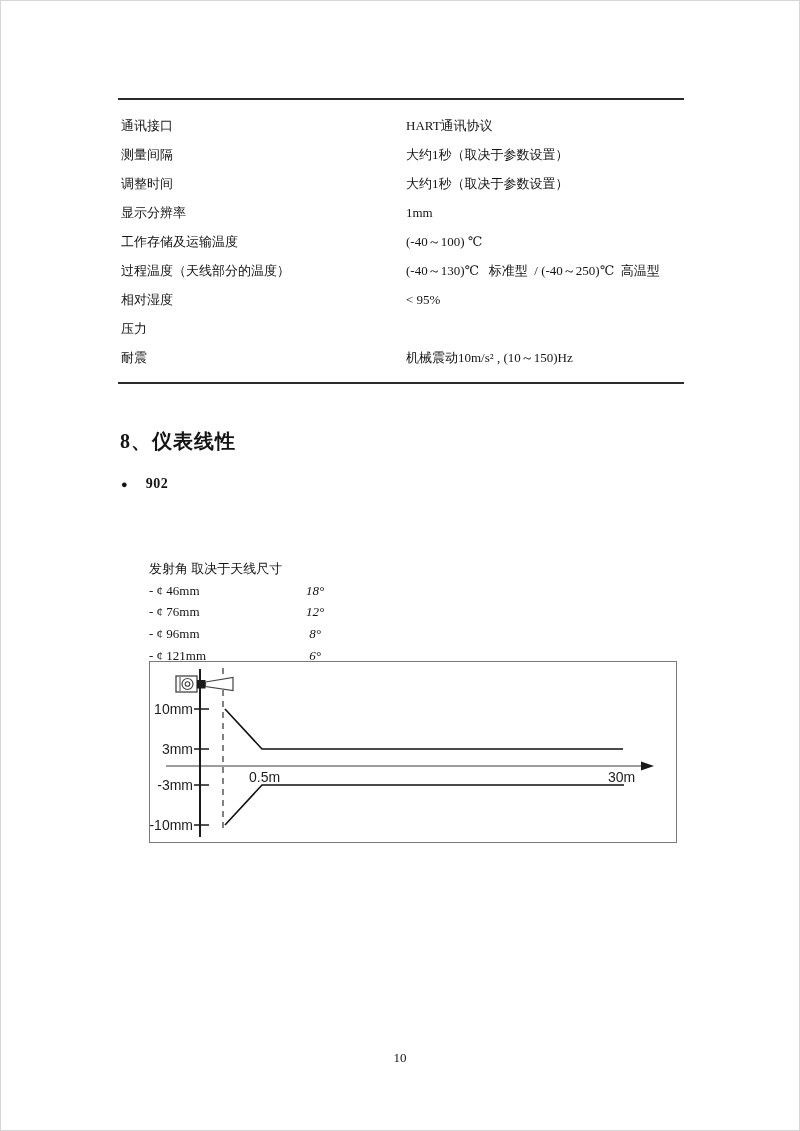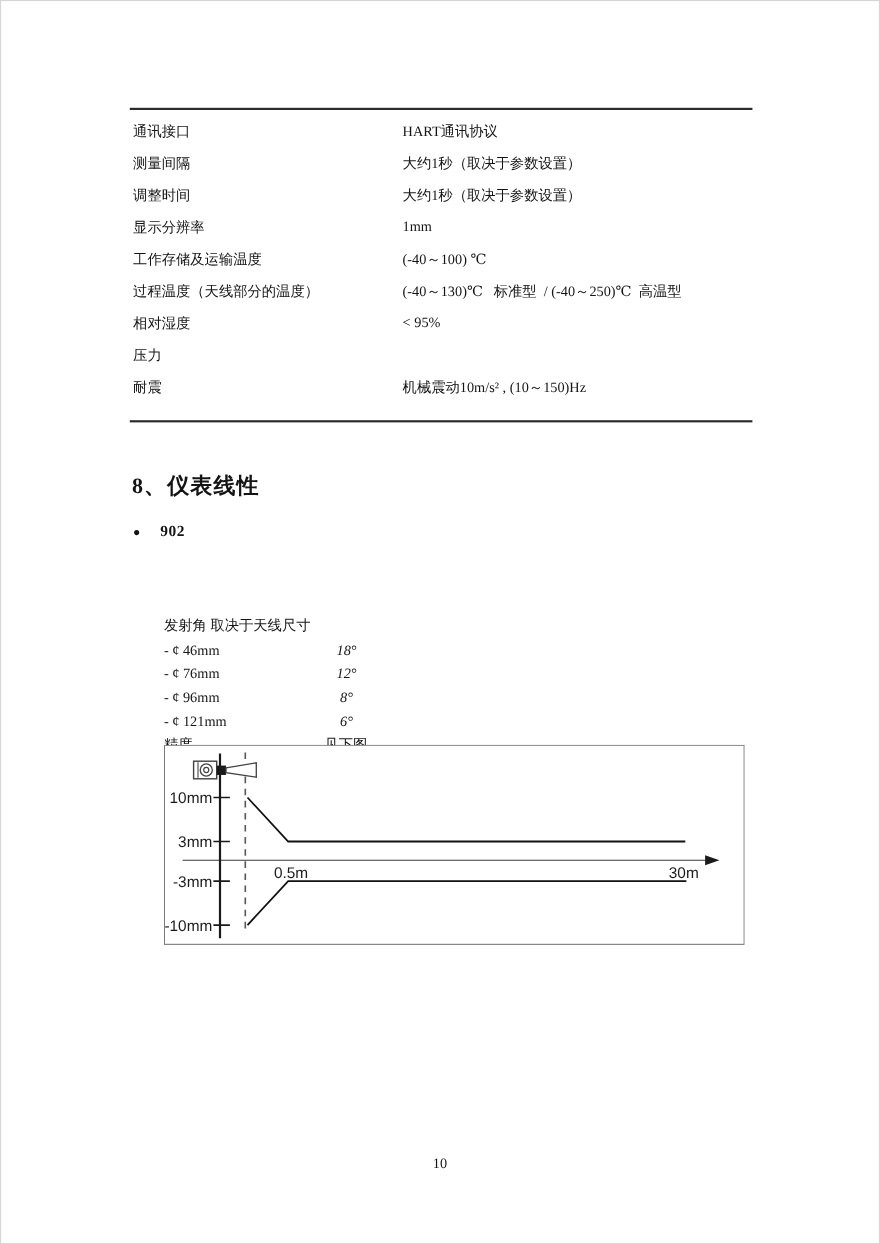--- a/index.html
+++ b/index.html
@@ -9,21 +9,21 @@
     position:absolute; left:0; top:0; width:800px; height:1131px;
     background:#ffffff; border:1px solid #d6d6d6; overflow:hidden;
   }
 
   
   .spec-table {
     position:absolute; left:117px; top:97px; width:566px;
     border-top:2px solid #2b2b2b; border-bottom:2px solid #2b2b2b;
     padding:11px 0 10px 0;
   }
-  .spec-row { display:flex; height:29px; align-items:flex-start; }
+  .spec-row { display:flex; height:29px; align-items:center;gap:40px; }
   .spec-label { width:248px; padding-left:3px; font-size:13px; white-space:pre; }
   .spec-value { flex:1; font-size:13px; white-space:pre; }
 
   
   .h-section { position:absolute; left:119px; font-size:20px; font-weight:bold; letter-spacing:1px; }
   .h8 { top:427px; }
   .h9 { top:985px; }
 
   
   .bullet-row { position:absolute; left:120px; top:475px; display:flex; align-items:center; }
@@ -31,21 +31,21 @@
   .bullet-text { font-size:14px; font-weight:bold; letter-spacing:0.5px; }
 
   
   .beam-block { position:absolute; left:148px; top:513px; width:260px;margin-top:44px; }
   .beam-line { height:21.7px; display:flex; align-items:center; font-size:13px; }
   .beam-size { width:146px; white-space:pre; }
   .beam-angle { width:40px; text-align:center; white-space:pre;font-style:italic; }
   .beam-val { white-space:pre; }
 
   
-  .diagram-wrap { position:absolute; left:148px; top:676px; width:528px; height:206px; }
+  .diagram-wrap { position:absolute; left:148px; top:660px; width:528px; height:206px; }
   .diagram-wrap svg { display:block; }
   .dia-text { font-family:"Liberation Sans","DejaVu Sans",sans-serif; font-size:14px; fill:#1c1c1c; }
 
   
   .page-number { position:absolute; left:0; top:1049px; width:100%; text-align:center; font-size:13px; }
 </style>
 </head>
 <body>
 
 <div class="page">

